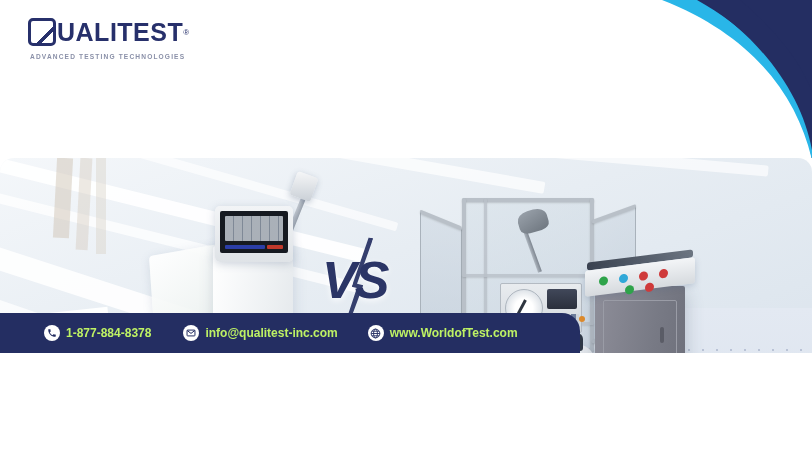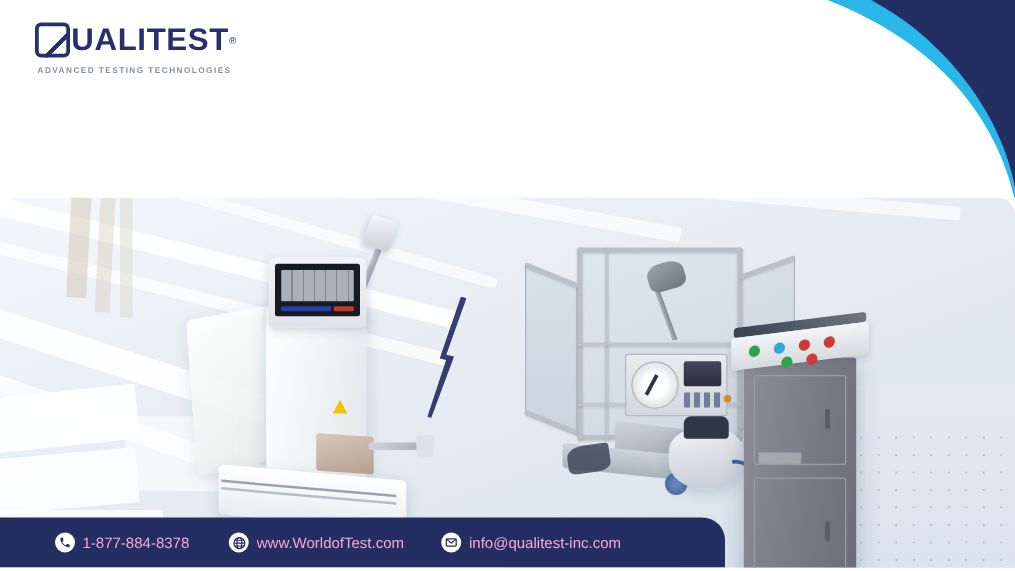--- a/index.html
+++ b/index.html
@@ -2,21 +2,21 @@
 <html><head>
 <meta charset="utf-8">
 <style>
   * { margin:0; padding:0; box-sizing:border-box; }
   html,body { width:812px; height:457px; overflow:hidden; }
   body {
     font-family:"Liberation Sans", sans-serif;
     background:#ffffff;
     position:relative;
   }
-  .page { position:relative; width:812px; height:454px; background:#fff; overflow:hidden; }
+  .page { position:relative; width:812px; height:353px; background:#fff; overflow:hidden; }
 
   
   .header { position:absolute; left:0; top:0; width:812px; height:158px; background:#ffffff; overflow:hidden; z-index:2; }
 
   .swoosh { position:absolute; right:0; top:0; width:300px; height:160px; overflow:hidden; pointer-events:none; }
 
   .logo-wrap { position:absolute; left:28px; top:18px; z-index:4; }
   .logo-row { display:flex; align-items:center; }
   .logo-q { width:28px; height:28px; border:3px solid #27306b; border-radius:5px; position:relative; }
   .logo-q:after {
@@ -119,21 +119,21 @@
     clip-path:polygon(58% 0,100% 0,42% 48%,100% 48%,30% 100%,0 100%,48% 52%,0 52%);
     transform:rotate(12deg); z-index:7; opacity:.95;
   }
 
   
   .footer {
     position:absolute; left:0; bottom:0; width:580px; height:40px;
     background:#242e62; border-radius:0 18px 0 0;
     display:flex; align-items:center; z-index:8;
   }
-  .f-item { display:flex; align-items:center; color:#f9a8d4; font-size:12px; font-weight:400; }
+  .f-item { display:flex; align-items:center; color:#bef264; font-size:12px; font-weight:700; }
   .f-item:nth-child(1) { margin-left:44px; }
   .f-item:nth-child(2) { margin-left:32px; }
   .f-item:nth-child(3) { margin-left:30px; }
   .f-ic {
     width:16px; height:16px; border-radius:50%; background:#ffffff;
     display:flex; align-items:center; justify-content:center; margin-right:6px; flex:0 0 auto;
   }
   .f-ic svg { display:block; }
 </style>
 </head>
@@ -257,49 +257,50 @@
         <div class="cab-door1">
             <div class="cab-handle" style="top:26px;"></div>
           </div>
         <div class="cab-door2">
             <div class="cab-handle" style="top:34px;"></div>
           </div>
         <div class="cab-logo"></div>
       </div>
     </div>
 
+    <div class="vs">VS</div>
     <div class="vs-bolt"></div>
   </div>
 
   <div class="footer">
 
     <div class="f-item">
       <span class="f-ic">
         <svg width="10" height="10" viewBox="0 0 24 24" fill="#242e62">
           <path d="M6.6 10.8c1.4 2.8 3.8 5.2 6.6 6.6l2.2-2.2c.3-.3.7-.4 1-.2 1.2.4 2.4.6 3.6.6.6 0 1 .4 1 1V20c0 .6-.4 1-1 1C10.6 21 3 13.4 3 4c0-.6.4-1 1-1h3.4c.6 0 1 .4 1 1 0 1.3.2 2.5.6 3.6.1.3 0 .7-.2 1l-2.2 2.2z"></path>
         </svg>
       </span>
       <span>1-877-884-8378</span>
+    </div>
+
+    <div class="f-item">
+      <span class="f-ic">
+        <svg width="10" height="10" viewBox="0 0 24 24" fill="none" stroke="#242e62" stroke-width="2.4">
+          <rect x="2.5" y="5" width="19" height="14" rx="1.5"></rect>
+          <path d="M3 6l9 7 9-7"></path>
+        </svg>
+      </span>
+      <span>info@qualitest-inc.com</span>
     </div>
 
     <div class="f-item">
       <span class="f-ic">
         <svg width="11" height="11" viewBox="0 0 24 24" fill="none" stroke="#242e62" stroke-width="2">
           <circle cx="12" cy="12" r="9.5"></circle>
           <ellipse cx="12" cy="12" rx="4.3" ry="9.5"></ellipse>
           <path d="M2.5 12h19M4 7h16M4 17h16"></path>
         </svg>
       </span>
       <span>www.WorldofTest.com</span>
     </div>
 
-    <div class="f-item">
-      <span class="f-ic">
-        <svg width="10" height="10" viewBox="0 0 24 24" fill="none" stroke="#242e62" stroke-width="2.4">
-          <rect x="2.5" y="5" width="19" height="14" rx="1.5"></rect>
-          <path d="M3 6l9 7 9-7"></path>
-        </svg>
-      </span>
-      <span>info@qualitest-inc.com</span>
-    </div>
-
   </div>
 </div>
 
 </body></html>

